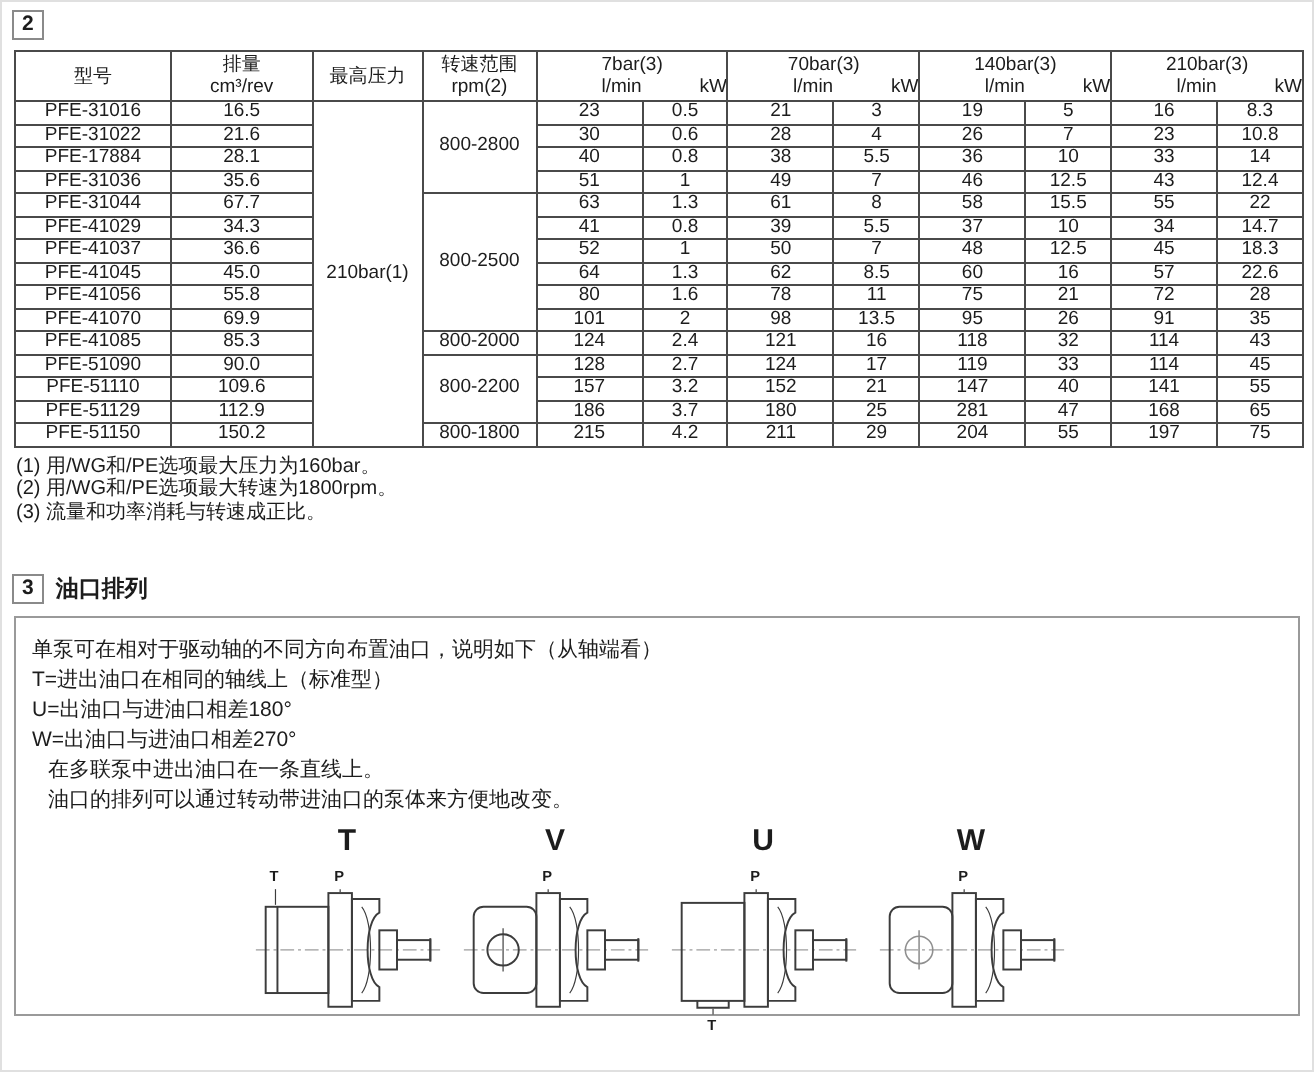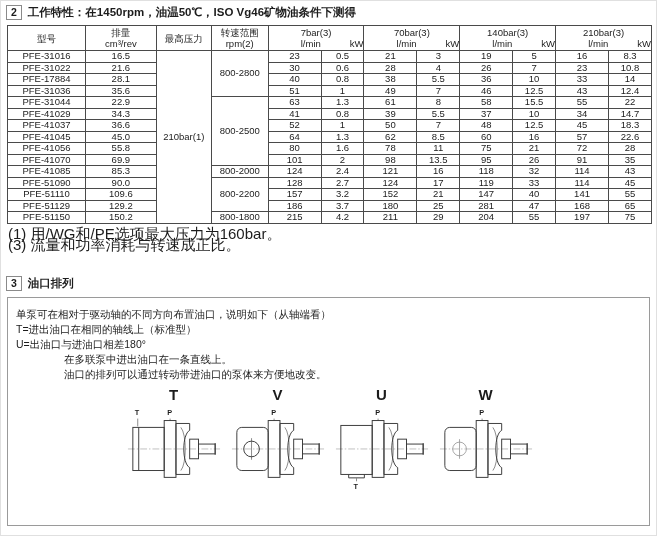--- a/index.html
+++ b/index.html
@@ -19,49 +19,48 @@
     text-align:center; padding:0; height:10.5px; line-height:10.5px;
     overflow:hidden; white-space:nowrap;
   }
   table.spec { border:1.5px solid #3a3a3a; }
   table.spec thead th { height:24px; line-height:11px; vertical-align:middle; }
   .grp-sub { display:flex;text-align:right; }
   .grp-sub span:first-child { width:55%; }
   .grp-sub span:last-child  { width:45%; }
   td.mid { font-size:9.5px;margin-top:37px; }
 
-  .footnotes { margin:4px 0 0 2px; font-size:15px; line-height:11.5px; }
+  .footnotes { margin:4px 0 0 2px; font-size:10px; line-height:11.5px; }
 
   
   .sec3 { margin-top:25px; }
   .port-box {
-    border:1px solid #9a9a9a; margin:6px 2px 0 1px; height:229px;
+    border:1px solid #9a9a9a; margin:6px 2px 0 1px; height:200px;
     box-sizing:border-box; padding:9px 6px 0 8px;
   }
   .port-lines div { font-size:10.5px; line-height:15px; }
-  .port-lines div.indent { padding-left:8px;margin-left:40px; }
+  .port-lines div.indent { padding-left:8px; }
 
   .diagrams { display:flex; justify-content:center; gap:6px; margin-top:5px; }
   .diagrams figure { margin:0; width:98px; text-align:center; }
   .dia-label { font-size:15px; font-weight:bold; line-height:16px; }
   .diagrams svg { width:98px; height:88px; display:block; }
   .dwg { fill:none; stroke:#3c3c3c; stroke-width:1; }
   .dwg-thin { fill:none; stroke:#3c3c3c; stroke-width:0.6; }
   .dwg-light { fill:none; stroke:#8f8f8f; stroke-width:0.8; }
   .cline { stroke:#808080; stroke-width:0.5; stroke-dasharray:7 2 1.5 2; }
   .portlbl { font-size:7.5px; font-weight:bold; fill:#1c1c1c; }
 </style>
 </head>
 <body>
 
 <div class="page">
 
   <div class="sec-title">
     <span class="numbox">2</span>
-    <span>工作特性：在1450rpm，油温50℃，ISO Vg46矿物油条件下测得</span>
   </div>
 
   <table class="spec">
     <colgroup>
       <col style="width:78px">
         <col style="width:71px">
         <col style="width:55px">
         <col style="width:57px">
       <col style="width:53px">
         <col style="width:43px">
@@ -160,21 +159,21 @@
           <td>1</td>
           <td>49</td>
           <td>7</td>
           <td>46</td>
           <td>12.5</td>
           <td>43</td>
           <td>12.4</td>
         </tr>
         <tr>
           <td>PFE-31044</td>
-          <td>22.9</td>
+          <td>67.7</td>
           <td rowspan="6" class="mid">800-2500</td>
           <td>63</td>
           <td>1.3</td>
           <td>61</td>
           <td>8</td>
           <td>58</td>
           <td>15.5</td>
           <td>55</td>
           <td>22</td>
         </tr>
@@ -271,21 +270,21 @@
           <td>3.2</td>
           <td>152</td>
           <td>21</td>
           <td>147</td>
           <td>40</td>
           <td>141</td>
           <td>55</td>
         </tr>
         <tr>
           <td>PFE-51129</td>
-          <td>129.2</td>
+          <td>112.9</td>
           <td>186</td>
           <td>3.7</td>
           <td>180</td>
           <td>25</td>
           <td>281</td>
           <td>47</td>
           <td>168</td>
           <td>65</td>
         </tr>
         <tr>
@@ -299,34 +298,36 @@
           <td>204</td>
           <td>55</td>
           <td>197</td>
           <td>75</td>
         </tr>
       </tbody>
   </table>
 
   <div class="footnotes">
     <div>(1) 用/WG和/PE选项最大压力为160bar。</div>
+    <div>(2) 用/WG和/PE选项最大转速为1800rpm。</div>
     <div>(3) 流量和功率消耗与转速成正比。</div>
   </div>
 
   <div class="sec3">
     <div class="sec-title">
       <span class="numbox">3</span>
       <span>油口排列</span>
     </div>
 
     <div class="port-box">
       <div class="port-lines">
         <div>单泵可在相对于驱动轴的不同方向布置油口，说明如下（从轴端看）</div>
         <div>T=进出油口在相同的轴线上（标准型）</div>
         <div>U=出油口与进油口相差180°</div>
+        <div>W=出油口与进油口相差270°</div>
         <div class="indent">在多联泵中进出油口在一条直线上。</div>
         <div class="indent">油口的排列可以通过转动带进油口的泵体来方便地改变。</div>
       </div>
 
       <div class="diagrams">
 
         <figure>
           <div class="dia-label">T</div>
           <svg viewBox="0 0 100 88">
             <line class="cline" x1="3" y1="46" x2="97" y2="46"></line>

